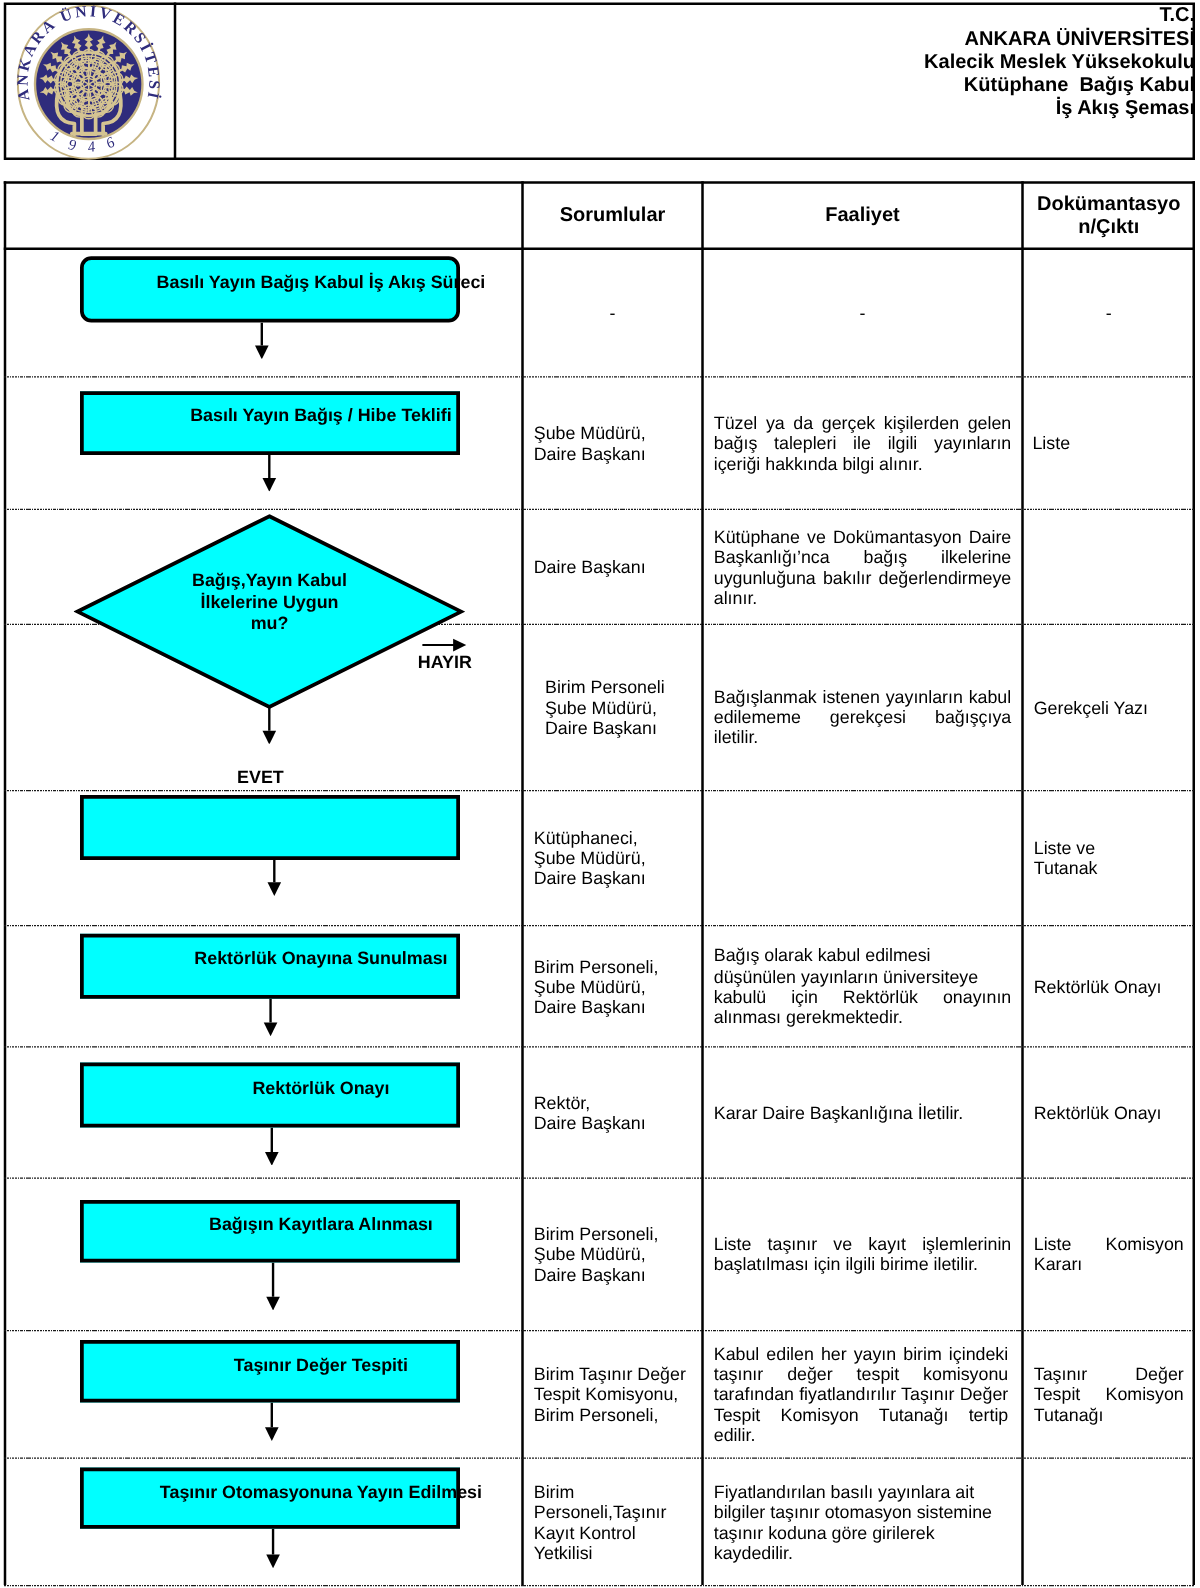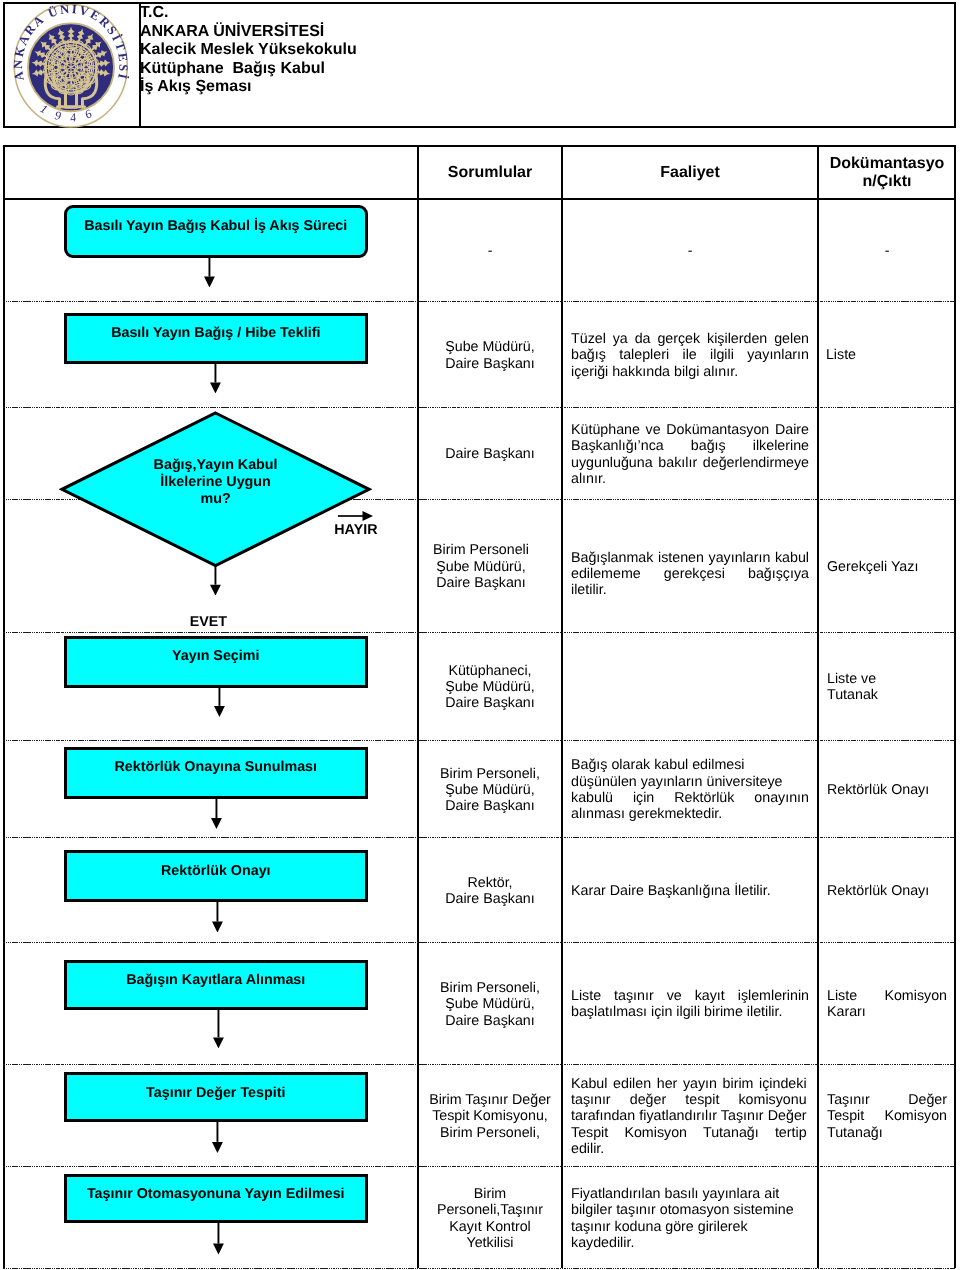--- a/index.html
+++ b/index.html
@@ -7,44 +7,44 @@
        -webkit-font-smoothing:antialiased;text-rendering:geometricPrecision;}
   #page{position:relative;width:960px;height:1270px;overflow:hidden;background:#fff;}
   .cell,.th,.title-line,.shape-lbl,.dia-lbl,.blabel,.logo-wrap{backface-visibility:hidden;}
 
   
   .hdr-outer{position:absolute;left:3px;top:2px;width:953px;height:126px;
              border:2px solid #000;box-sizing:border-box;}
   .hdr-sep{position:absolute;left:138.6px;top:2px;width:2px;height:126px;background:#000;}
   .logo-wrap{position:absolute;left:6px;top:4px;width:131px;height:122px;}
   .title-block{position:absolute;left:140px;top:2px;width:816px;height:126px;}
-  .title-line{position:absolute;left:0;width:100%;text-align:left;
+  .title-line{position:absolute;left:0;width:100%;text-align:right;
               font-weight:bold;font-size:16px;line-height:18.5px;white-space:pre;}
 
   
   .tbl-border{position:absolute;left:3px;top:145.2px;width:953px;height:1123px;
               border:2px solid #000;box-sizing:border-box;border-bottom:none;}
   .vline{position:absolute;width:2.1px;background:#000;}
   .hline{position:absolute;height:2.2px;background:#000;}
   .dline{position:absolute;height:1.05px;
     background-image:repeating-linear-gradient(to right,#1a1a1a 0 1.9px,rgba(0,0,0,0) 1.9px 2.7px,#1a1a1a 2.7px 3.95px,rgba(0,0,0,0) 3.95px 4.7px,#1a1a1a 4.7px 5.95px,rgba(0,0,0,0) 5.95px 6.6px);}
 
   .th{position:absolute;font-weight:bold;font-size:16px;text-align:center;line-height:19px;}
 
   .cell{position:absolute;font-size:14.25px;line-height:16.3px;display:flex;
         flex-direction:column;justify-content:center;}
   .cell.just > div{text-align:justify;text-align-last:left;}
   .cell.ctr{text-align:center;}
-  .cell.lft{text-align:center;}
+  .cell.lft{text-align:left;}
 
   
   .shape{position:absolute;background:#00FFFF;border:3.2px solid #000;box-sizing:border-box;
          display:flex;align-items:center;justify-content:center;}
   .shape.round{border-radius:9px;}
-  .shape-lbl{position:absolute;font-weight:bold;font-size:14.3px;line-height:17px;text-align:center;}
+  .shape-lbl{position:absolute;font-weight:bold;font-size:14.3px;line-height:17px;text-align:center;padding-left:41px;}
   .dia{position:absolute;}
   .dia-lbl{position:absolute;left:0;width:100%;text-align:center;font-weight:bold;
            font-size:14.3px;line-height:17px;}
   .arrow{position:absolute;}
   .blabel{position:absolute;font-weight:bold;font-size:14.3px;line-height:17px;white-space:pre;}
 </style>
 </head>
 <body>
 
 <div id="page">
@@ -233,21 +233,21 @@
     </div>
 <div class="cell ctr" style="left:781px;top:302.5px;width:120.0px;height:106.0px">
       <div>Liste</div>
     </div>
 <div class="cell lft" style="left:427.0px;top:408.5px;width:126.0px;height:92.0px">
       <div style="white-space:pre-line">Daire Başkanı</div>
     </div>
 <div class="cell just" style="left:571.0px;top:408.5px;width:238.0px;height:92.0px">
       <div>Kütüphane ve Dokümantasyon Daire Başkanlığı’nca bağış ilkelerine uygunluğuna bakılır değerlendirmeye alınır.</div>
     </div>
-<div class="cell lft" style="left:418px;top:500.5px;width:126.0px;height:132.60000000000002px">
+<div class="cell lft" style="left:436px;top:500.5px;width:126.0px;height:132.60000000000002px">
       <div style="white-space:pre-line">Birim Personeli
 Şube Müdürü,
 Daire Başkanı</div>
     </div>
 <div class="cell just" style="left:571.0px;top:508px;width:238.0px;height:132.60000000000002px">
       <div>Bağışlanmak istenen yayınların kabul edilememe gerekçesi bağışçıya iletilir.</div>
     </div>
 <div class="cell just" style="left:827.0px;top:500.5px;width:120.0px;height:132.60000000000002px">
       <div>Gerekçeli Yazı</div>
     </div>
@@ -311,21 +311,20 @@
       <div>Fiyatlandırılan basılı yayınlara ait</div>
       <div>bilgiler taşınır otomasyon sistemine</div>
       <div>taşınır koduna göre girilerek</div>
       <div>kaydedilir.</div>
     </div>
 <div class="shape round" style="left:63.5px;top:205.4px;width:304.5px;height:52.20000000000002px"></div>
 <div class="shape-lbl" style="left:63.5px;top:217.75px;width:304.5px">Basılı Yayın Bağış Kabul İş Akış Süreci</div>
 <div class="shape" style="left:63.5px;top:312.7px;width:304.5px;height:51.19999999999999px"></div>
 <div class="shape-lbl" style="left:63.5px;top:325.05px;width:304.5px">Basılı Yayın Bağış / Hibe Teklifi</div>
 <div class="shape" style="left:63.5px;top:636.1px;width:304.5px;height:51.799999999999955px"></div>
-<div class="shape-lbl" style="left:63.5px;top:648.45px;width:304.5px">Yayın Seçimi</div>
 <div class="shape" style="left:63.5px;top:747.0px;width:304.5px;height:51.5px"></div>
 <div class="shape-lbl" style="left:63.5px;top:759.35px;width:304.5px">Rektörlük Onayına Sunulması</div>
 <div class="shape" style="left:63.5px;top:850.2px;width:304.5px;height:51.69999999999993px"></div>
 <div class="shape-lbl" style="left:63.5px;top:862.55px;width:304.5px">Rektörlük Onayı</div>
 <div class="shape" style="left:63.5px;top:959.7px;width:304.5px;height:50.0px"></div>
 <div class="shape-lbl" style="left:63.5px;top:972.05px;width:304.5px">Bağışın Kayıtlara Alınması</div>
 <div class="shape" style="left:63.5px;top:1072.2px;width:304.5px;height:49.799999999999955px"></div>
 <div class="shape-lbl" style="left:63.5px;top:1084.55px;width:304.5px">Taşınır Değer Tespiti</div>
 <div class="shape" style="left:63.5px;top:1173.6px;width:304.5px;height:49.700000000000045px"></div>
 <div class="shape-lbl" style="left:63.5px;top:1185.95px;width:304.5px">Taşınır Otomasyonuna Yayın Edilmesi</div>

